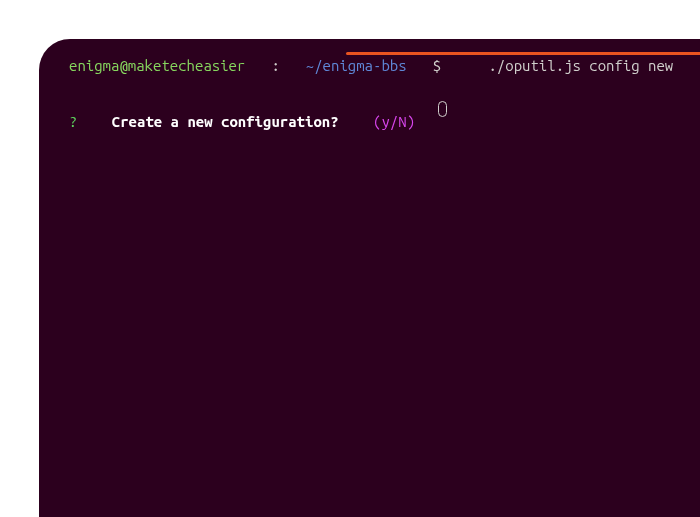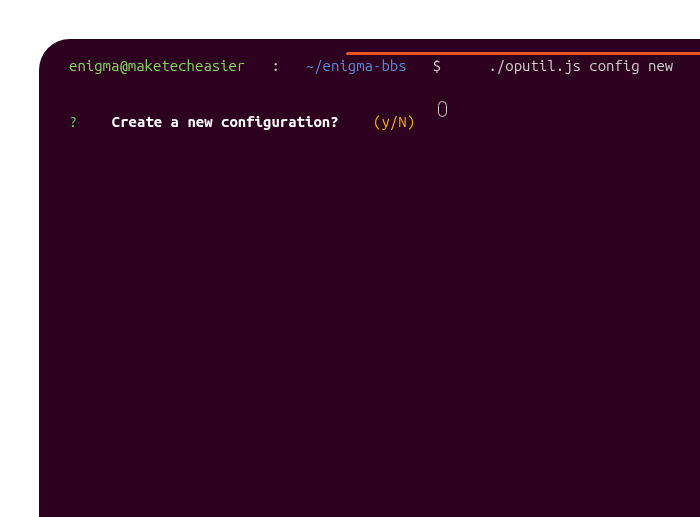--- a/index.html
+++ b/index.html
@@ -53,21 +53,21 @@
     }
     .question-mark {
       color: #5fd75f;
     }
     .prompt-text {
       color: #ffffff;
       font-weight: bold;
       text-align: center;
     }
     .hint {
-      color: #eab308;
+      color: #d946ef;
     }
     .cursor {
       display: inline-block;
       width: 9px;
       height: 16px;
       border: 1px solid #d0cfcc;
       background: transparent;
       vertical-align: text-bottom;
       margin-left: 2px;
     }

